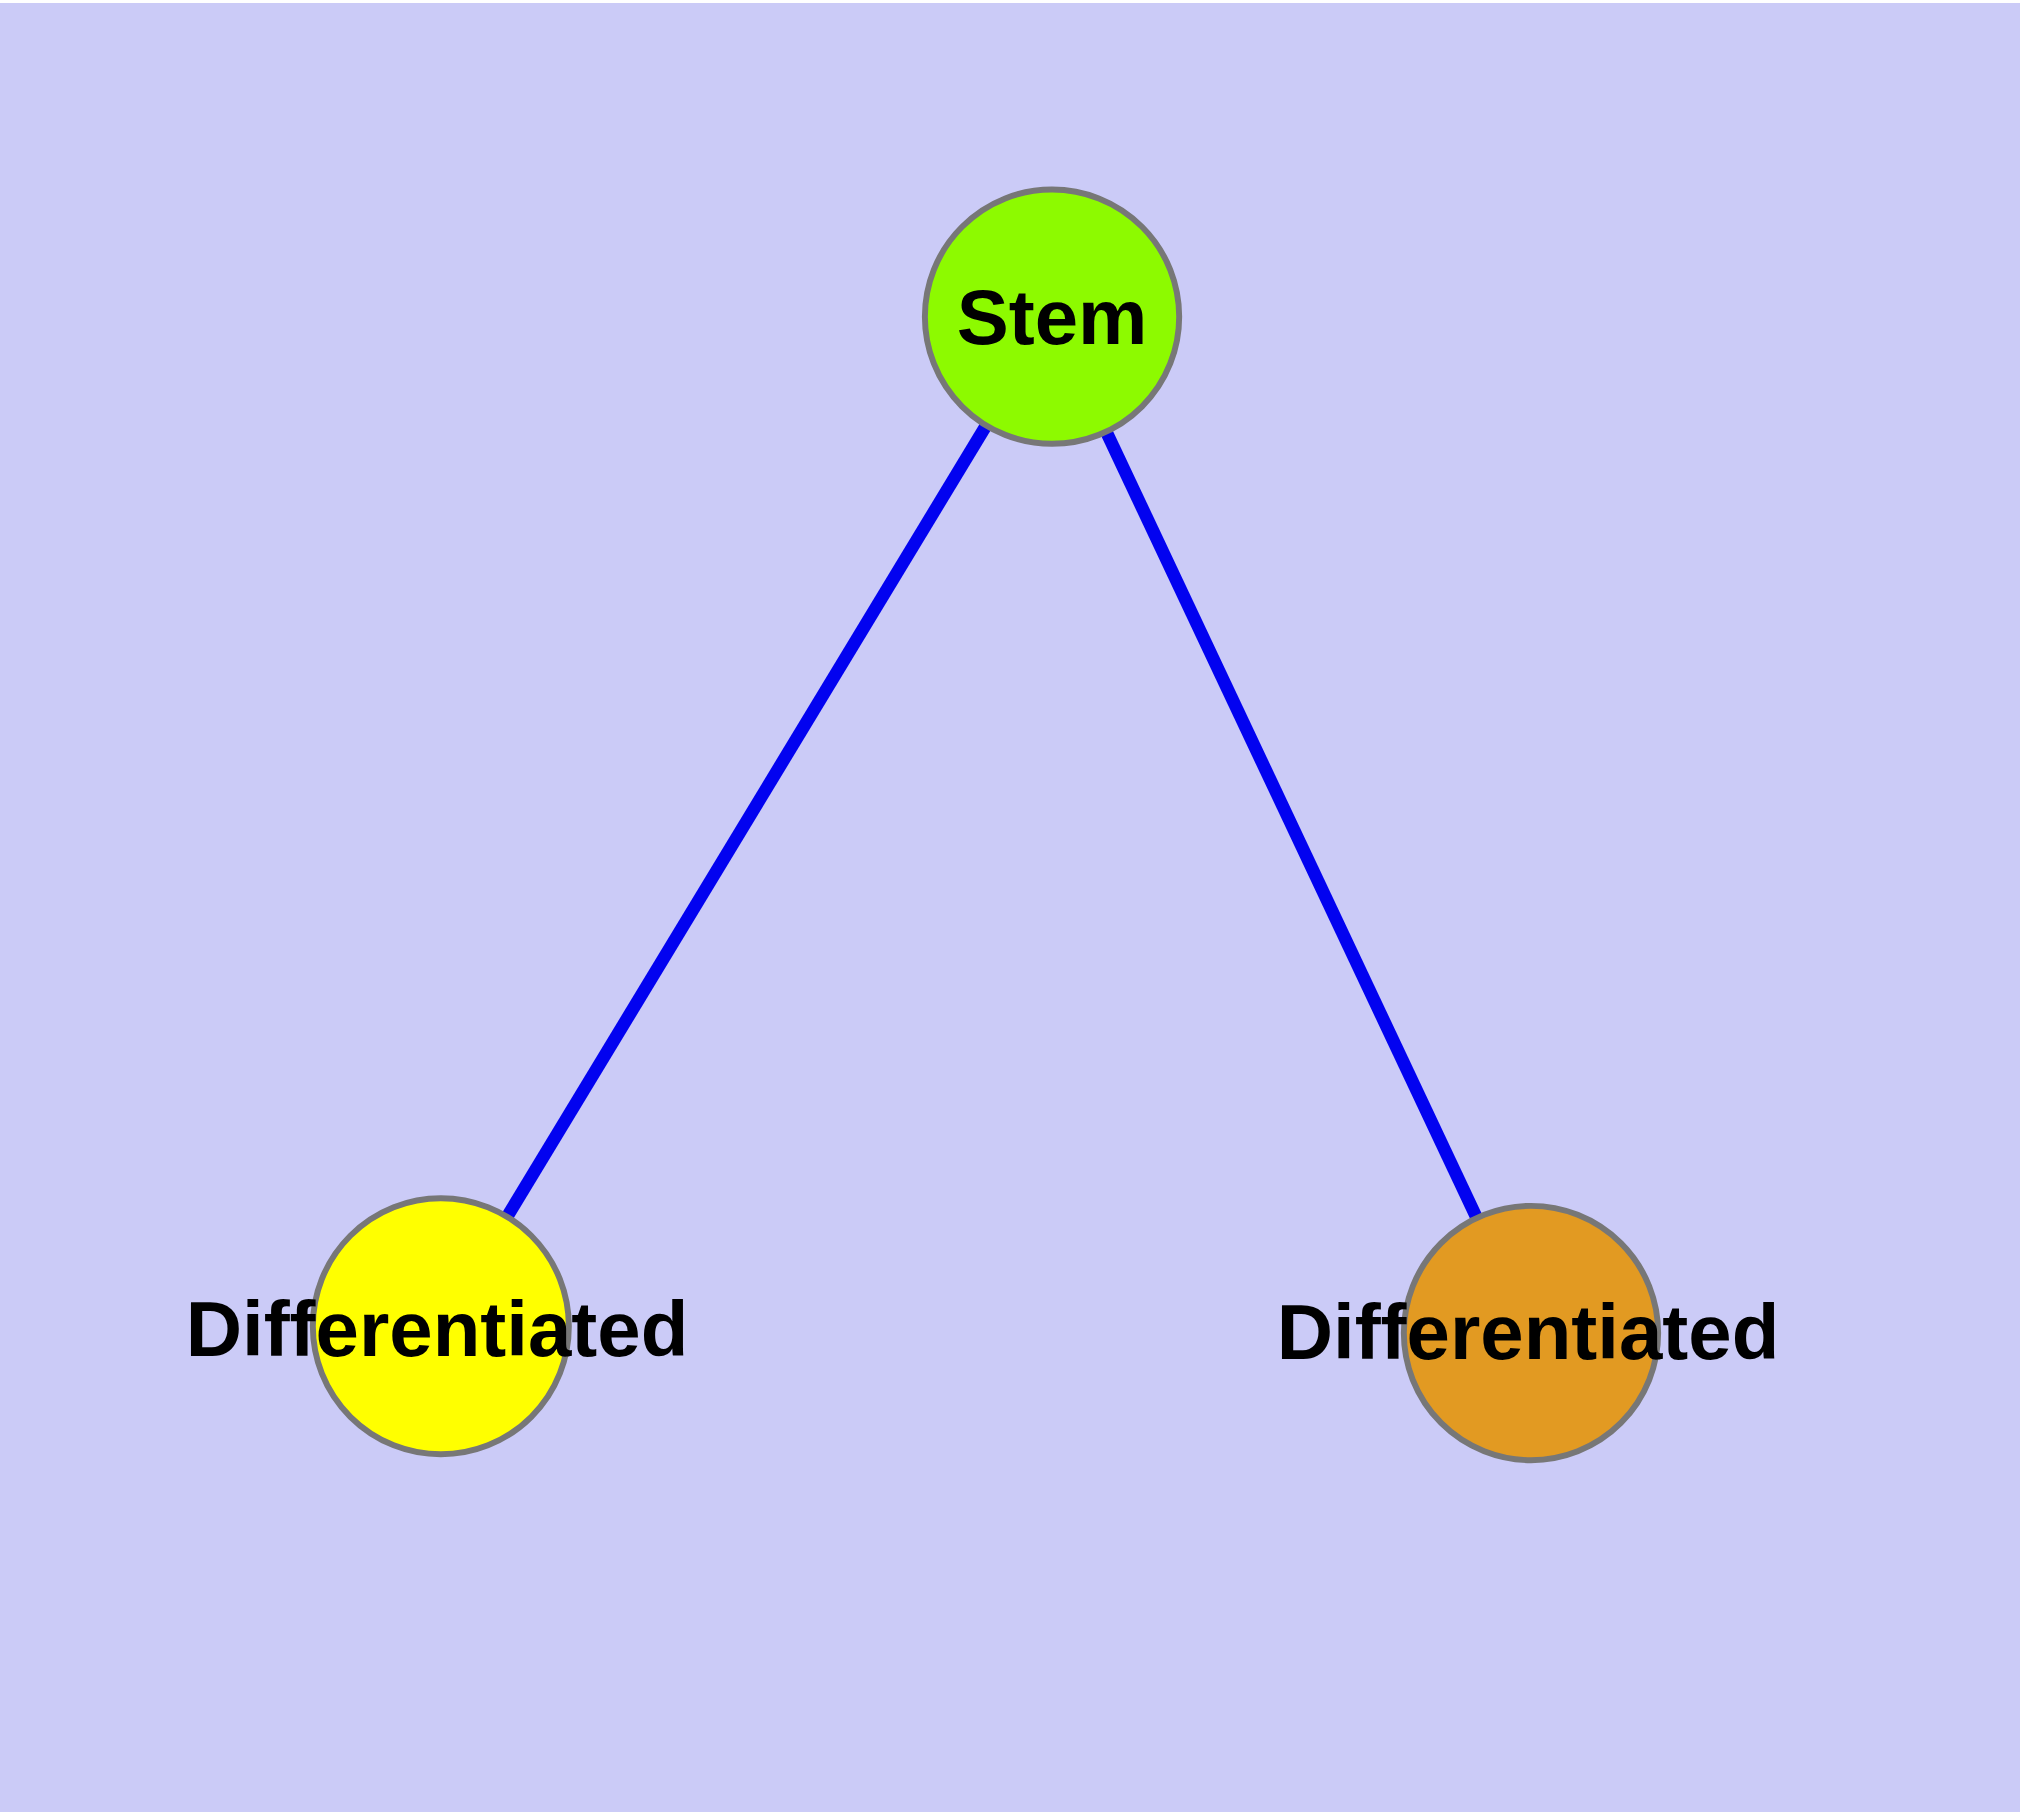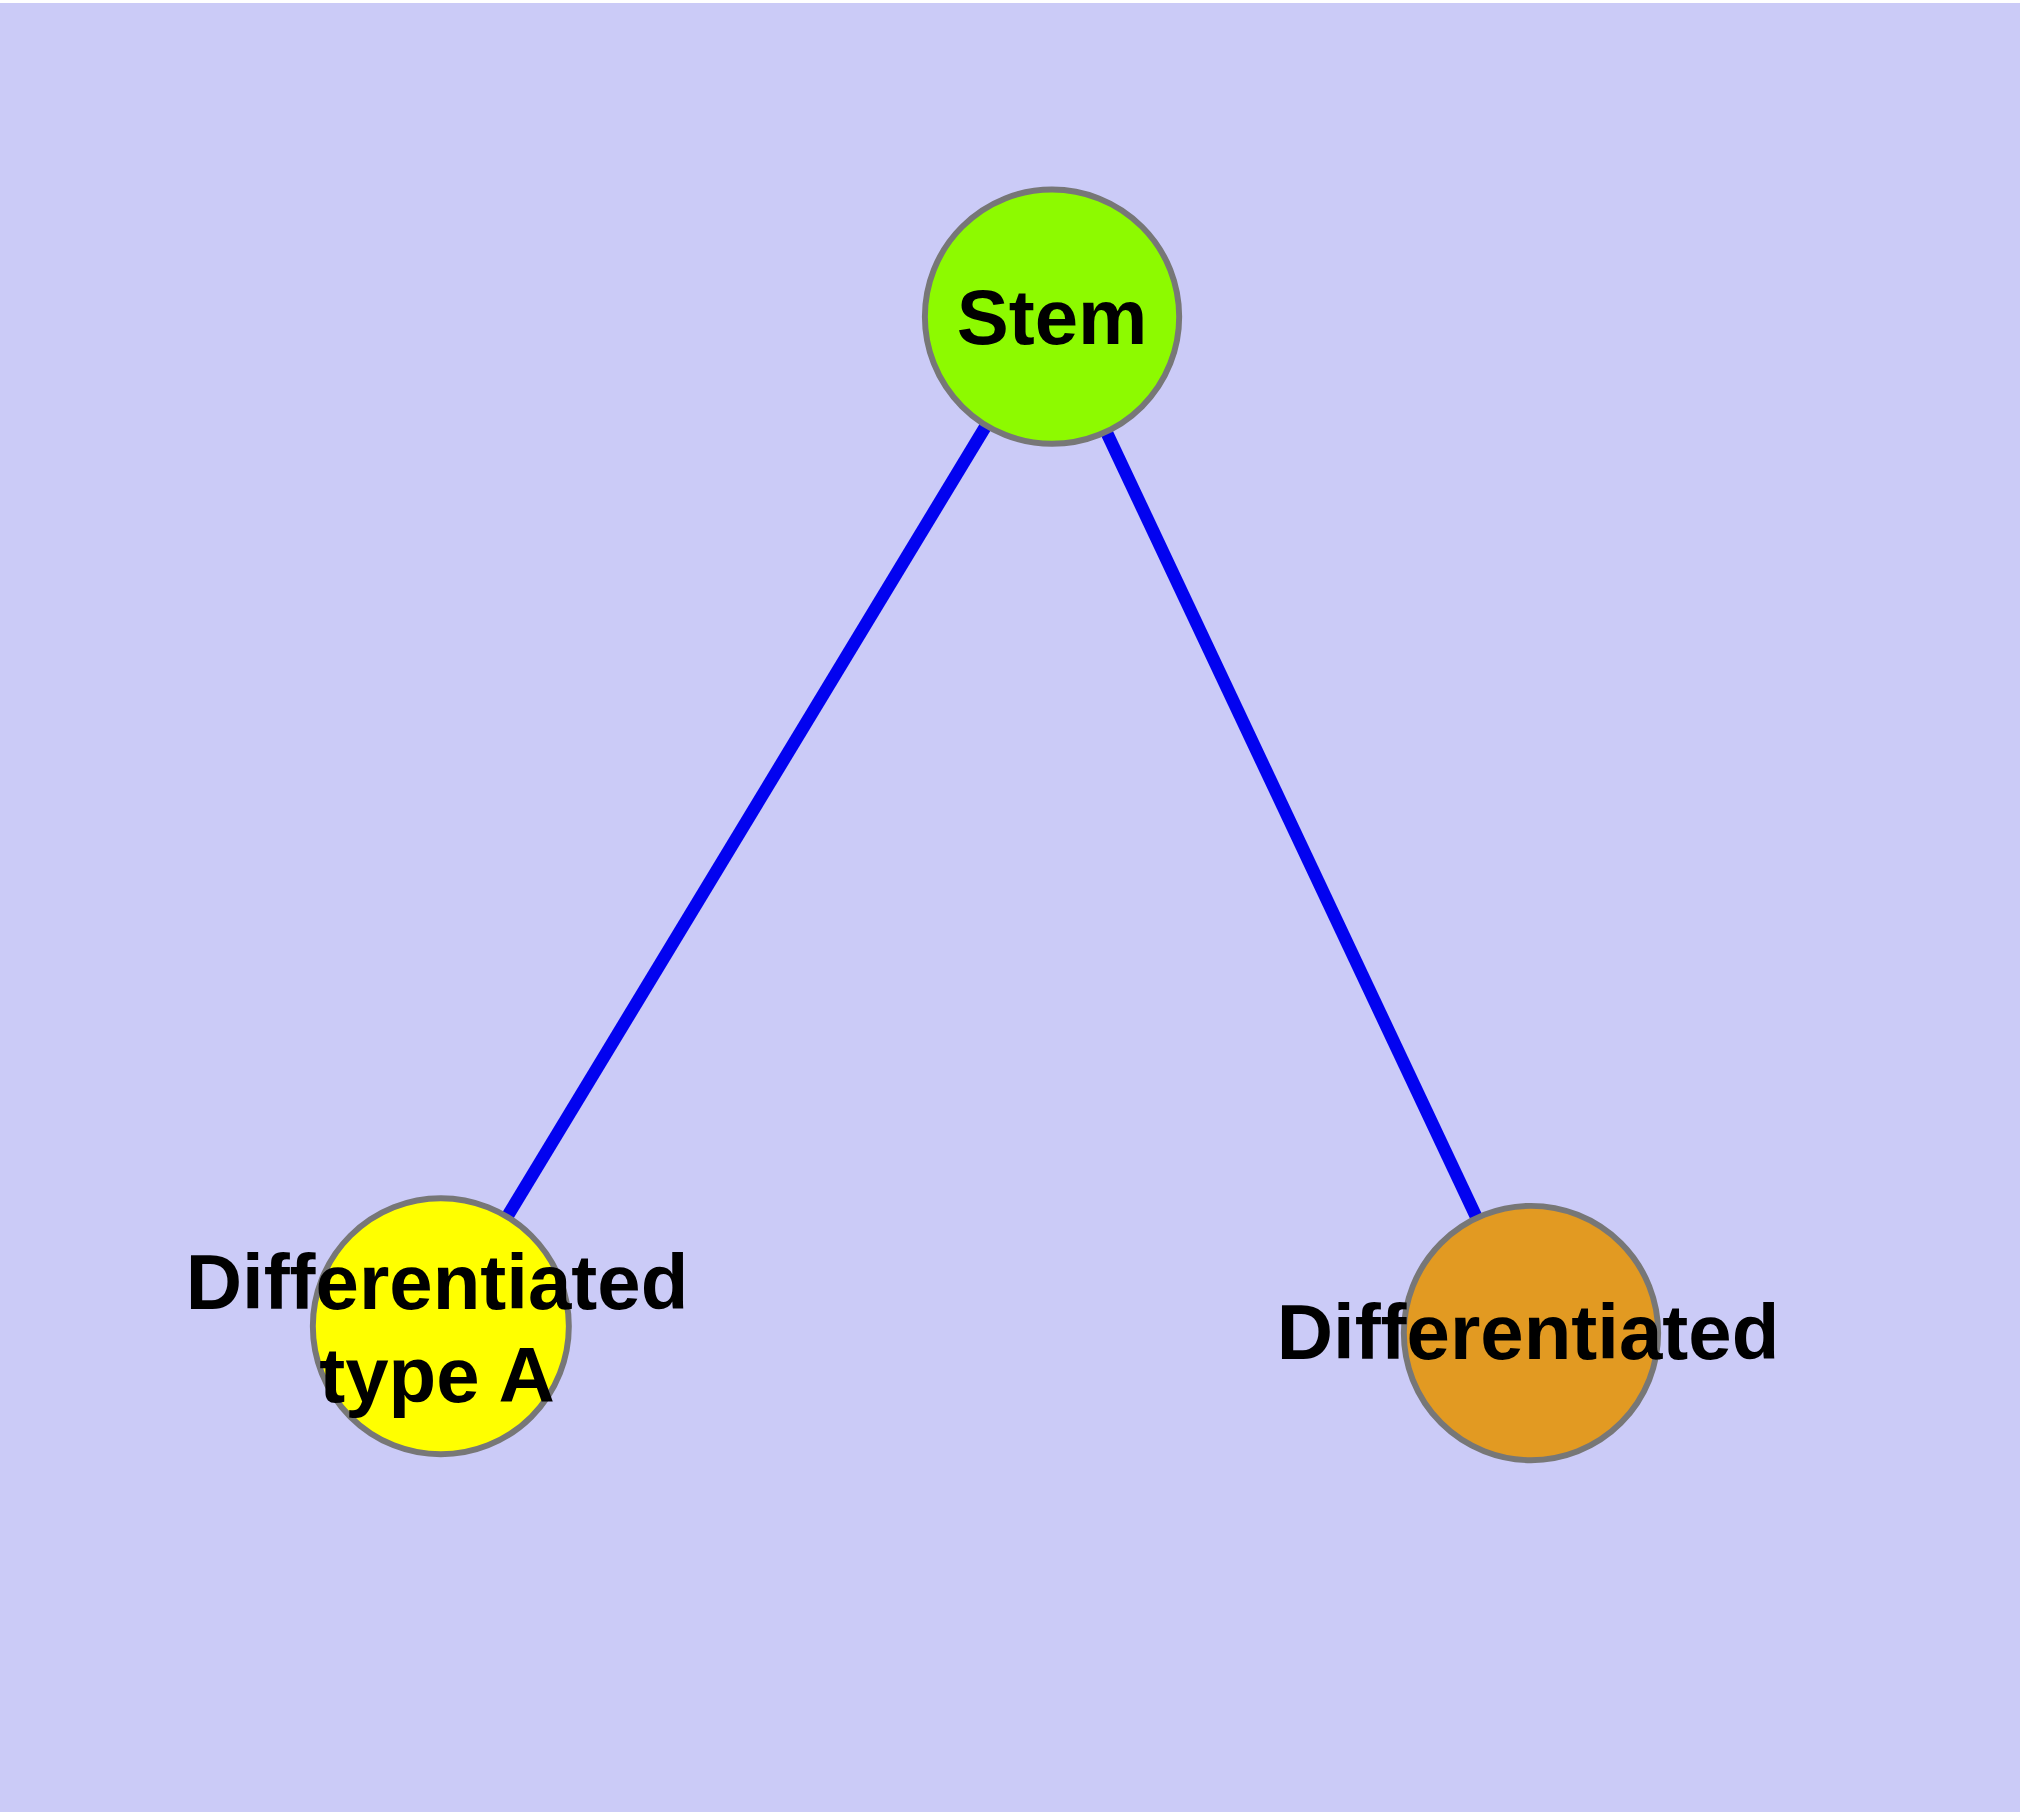--- a/index.html
+++ b/index.html
@@ -36,21 +36,21 @@
     stroke-linecap: butt;
     fill: none;
   }
   .node-circle {
     stroke: #777777;
     stroke-width: 7px;
   }
   .node-label {
     position: absolute;
     transform: translate(-50%, -50%);
-    text-align: center;
+    text-align: right;
     color: #000000;
     font-weight: 700;
     font-size: 78px;
     line-height: 93px;
     white-space: nowrap;
     letter-spacing: 0px;
   }
   .node-label .line {
     display: block;
   }
@@ -70,21 +70,20 @@
       <circle class="node-circle" cx="520" cy="1561" r="151" fill="#ffff00"></circle>
       <circle class="node-circle" cx="1806" cy="1569" r="150" fill="#e29a22"></circle>
     </svg>
 
     <div class="node-label" style="left:1052px; top:314px;">
       <span class="line">Stem</span>
     </div>
 
     <div class="node-label" style="left:437px; top:1326px;">
       <span class="line">Differentiated</span>
-      <span class="line">type A</span>
     </div>
 
     <div class="node-label" style="left:1528px; top:1329px;">
       <span class="line">Differentiated</span>
     </div>
 
   </div>
 </div>
 
 

